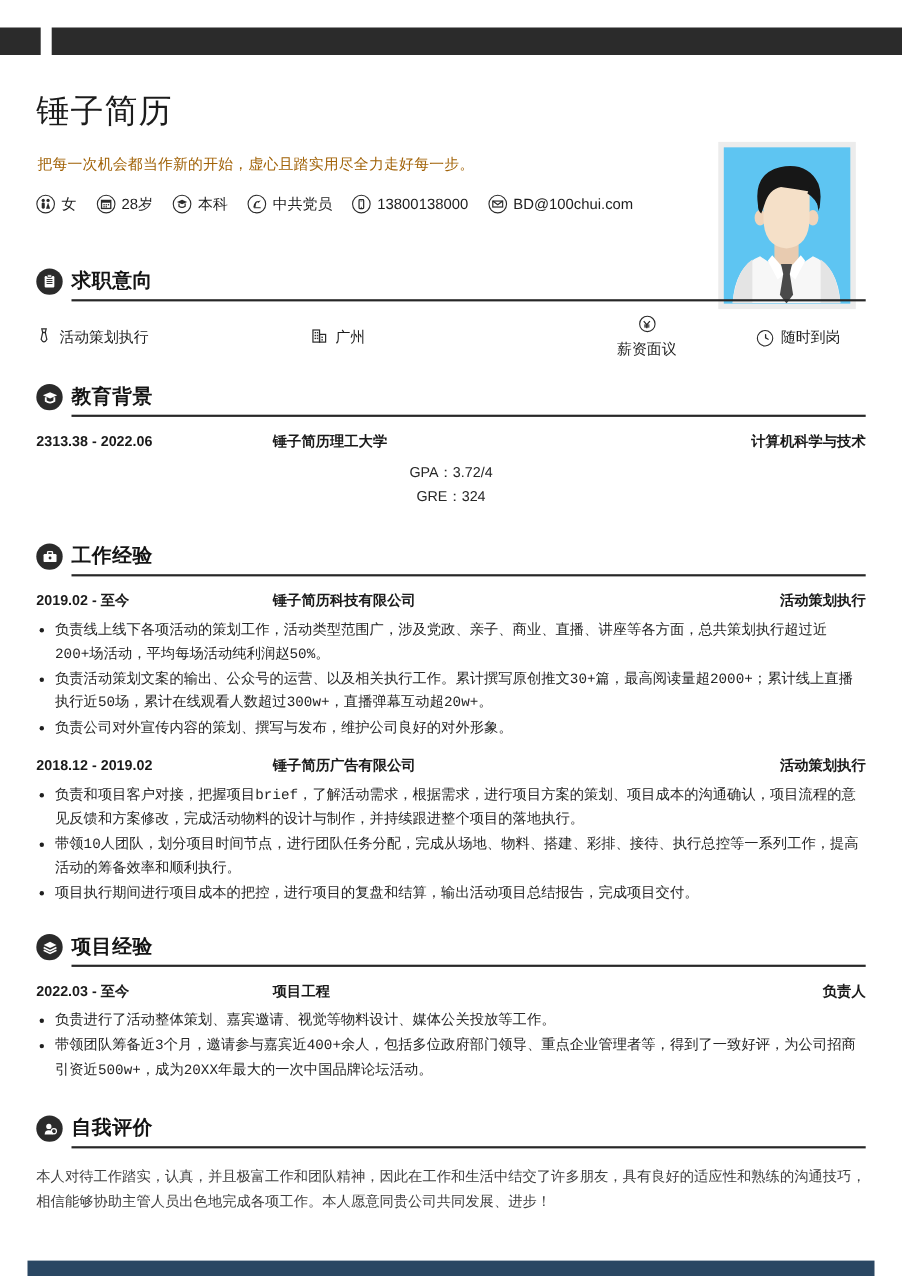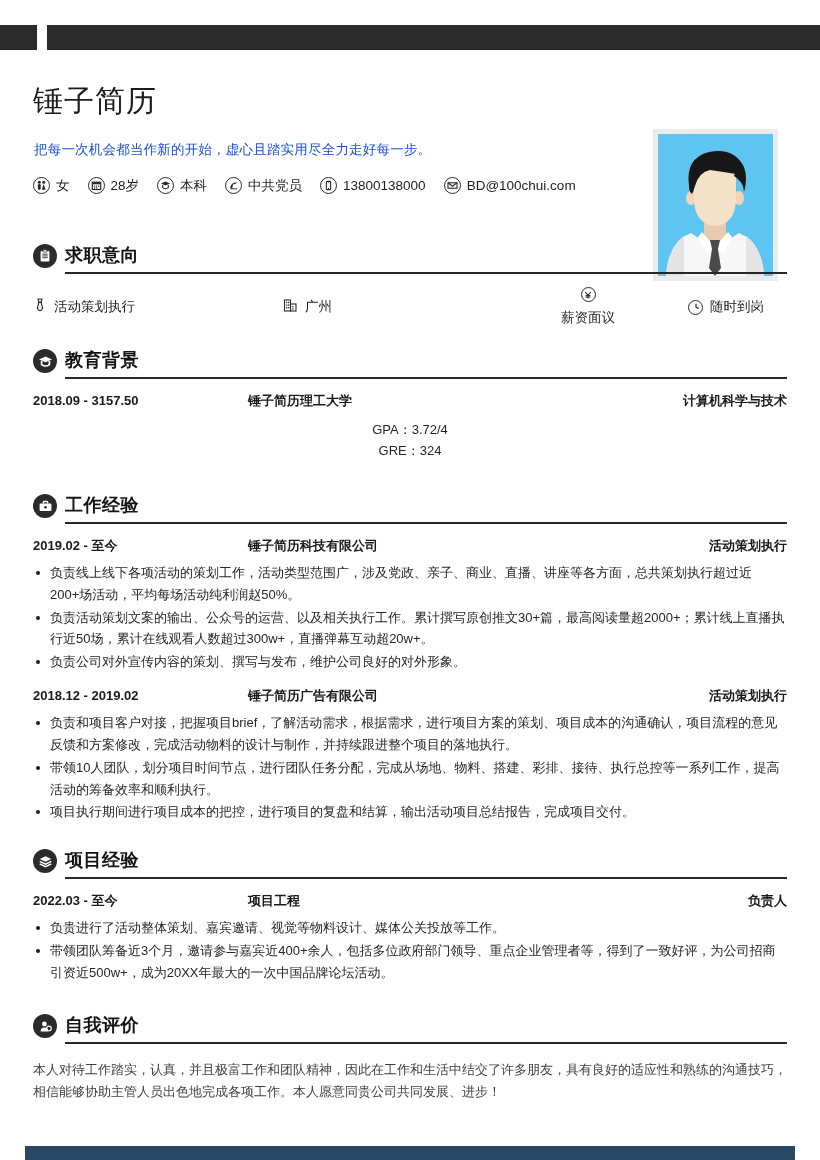--- a/index.html
+++ b/index.html
@@ -21,21 +21,21 @@
   .bottombar { position:absolute; left:25px; top:1146px; width:770px; height:14px; background:#2a4763; }
 
   
   .header { position:absolute; left:0; top:60px; width:795px; height:175px; }
   .name {
     position:absolute; left:33px; top:21px;
     font-size:30px; font-weight:400; letter-spacing:1px; color:#1c1c1c;
   }
   .slogan {
     position:absolute; left:34px; top:81px;
-    font-size:13.5px; color:#1d4ed8; letter-spacing:0.2px;
+    font-size:13.5px; color:#a16207; letter-spacing:0.2px;
   }
   .meta-row {
     position:absolute; left:33px; top:117px;
     display:flex; align-items:center; gap:7px;
     font-size:13.5px; color:#1d1d1d;
   }
   .meta-item { display:flex; align-items:center; gap:6px; margin-right:11px; }
   .meta-item:last-child { margin-right:0; }
   .meta-txt { line-height:1; }
 
@@ -73,21 +73,21 @@
     display:flex; align-items:baseline;
     font-size:13px; font-weight:bold; color:#1a1a1a;
     margin-top:14px;
   }
   .e-date { width:215px; flex:0 0 215px; }
   .e-org  { flex:1 1 auto; }
   .e-role { text-align:right; flex:0 0 auto; }
 
   .plain-lines { margin-top:9px; font-size:13px; color:#262626; line-height:1.62;text-align:center; }
 
-  ul.bullets { list-style:none; margin-top:7px; }
+  ul.bullets { list-style:none; margin-top:7px;font-family:Liberation Mono, monospace; }
   ul.bullets li {
     position:relative; padding-left:17px;
     font-size:13px; color:#262626; line-height:1.68; margin-bottom:1px;
   }
   ul.bullets li:before {
     content:""; position:absolute; left:3px; top:9px;
     width:4px; height:4px; border-radius:50%; background:#1f1f1f;
   }
 
   .intent-row {
@@ -289,21 +289,21 @@
           <path d="M1 5.4 L7.5 2.6 L14 5.4 L7.5 8.2 Z" fill="#fff"></path>
           <path d="M3.6 7.1 L3.6 10.6 Q7.5 13.4 11.4 10.6 L11.4 7.1" fill="none" stroke="#fff" stroke-width="1.7"></path>
         </svg>
       </span>
       <span class="sec-title">教育背景</span>
       <span class="sec-rule"></span>
     </div>
 
     <div class="entry">
       <div class="entry-row">
-        <span class="e-date">2018.09 - 3157.50</span>
+        <span class="e-date">2313.38 - 2022.06</span>
         <span class="e-org">锤子简历理工大学</span>
         <span class="e-role">计算机科学与技术</span>
       </div>
       <div class="plain-lines">
         <div>GPA：3.72/4</div>
         <div>GRE：324</div>
       </div>
     </div>
   </div>
 

